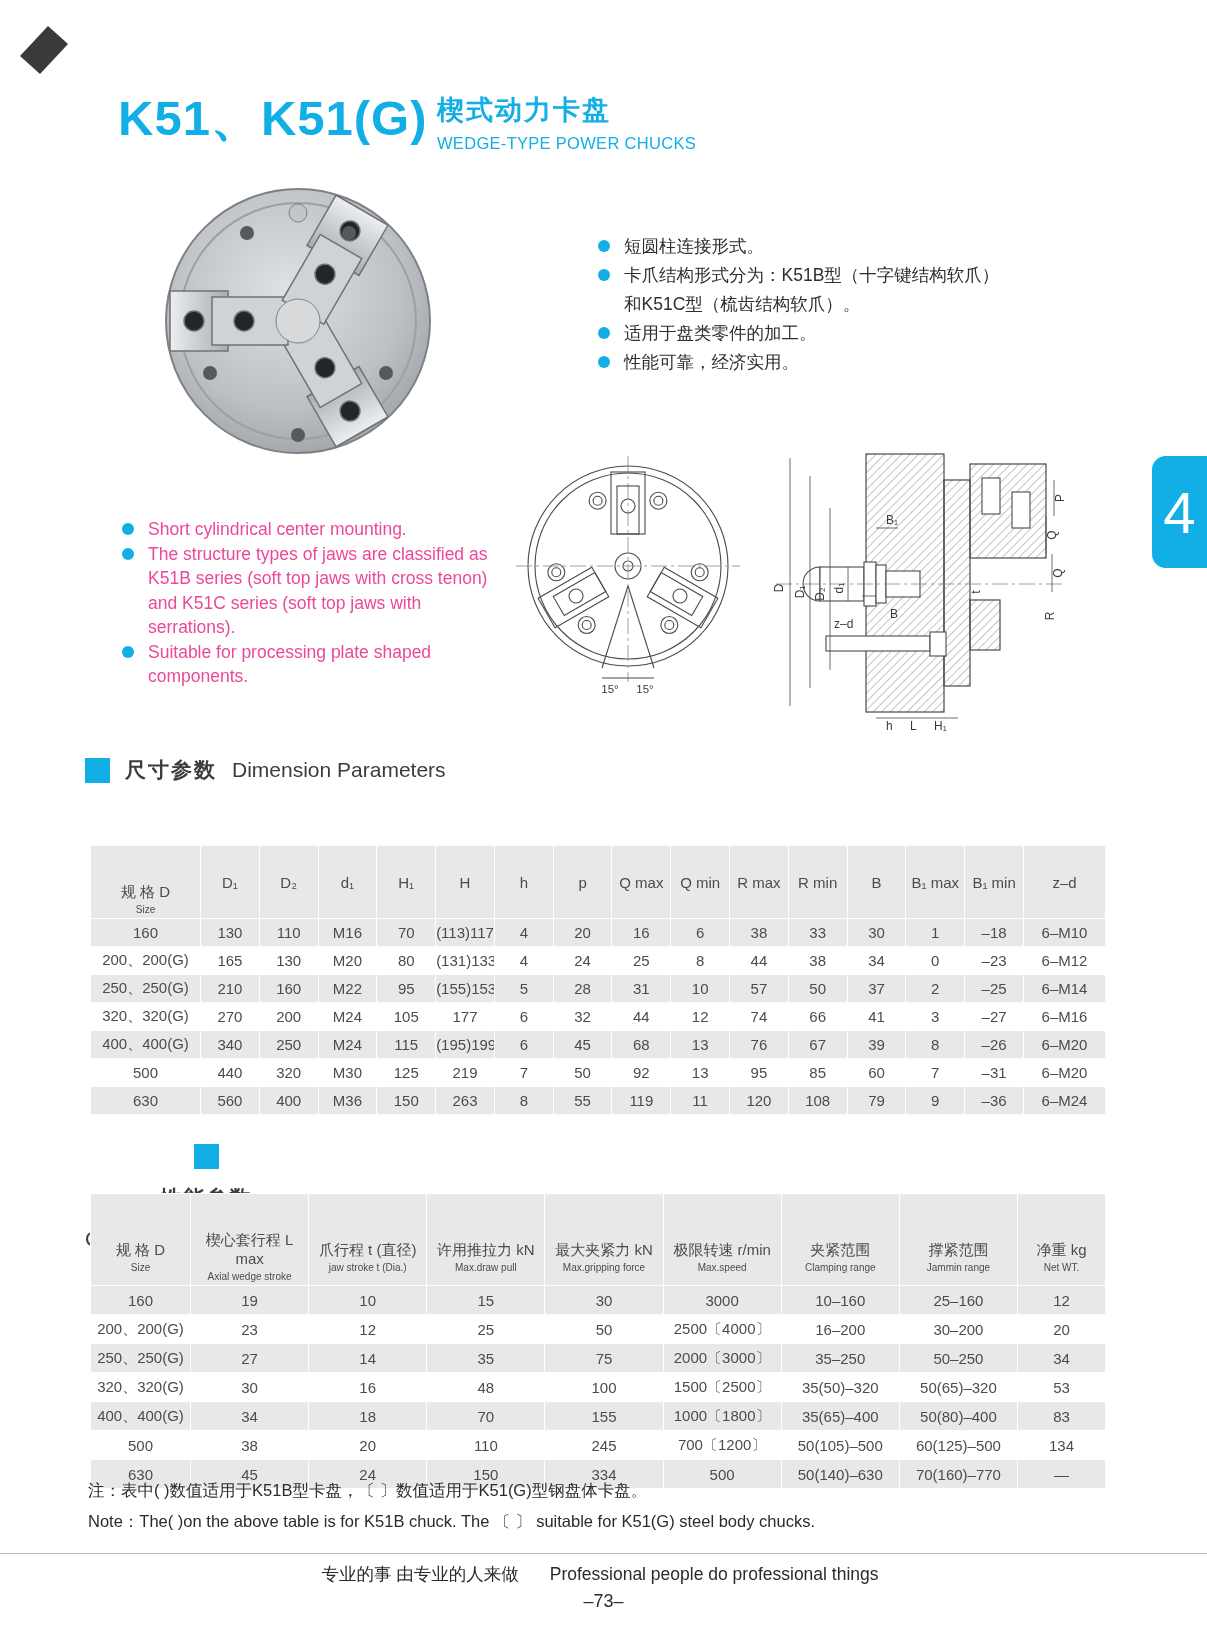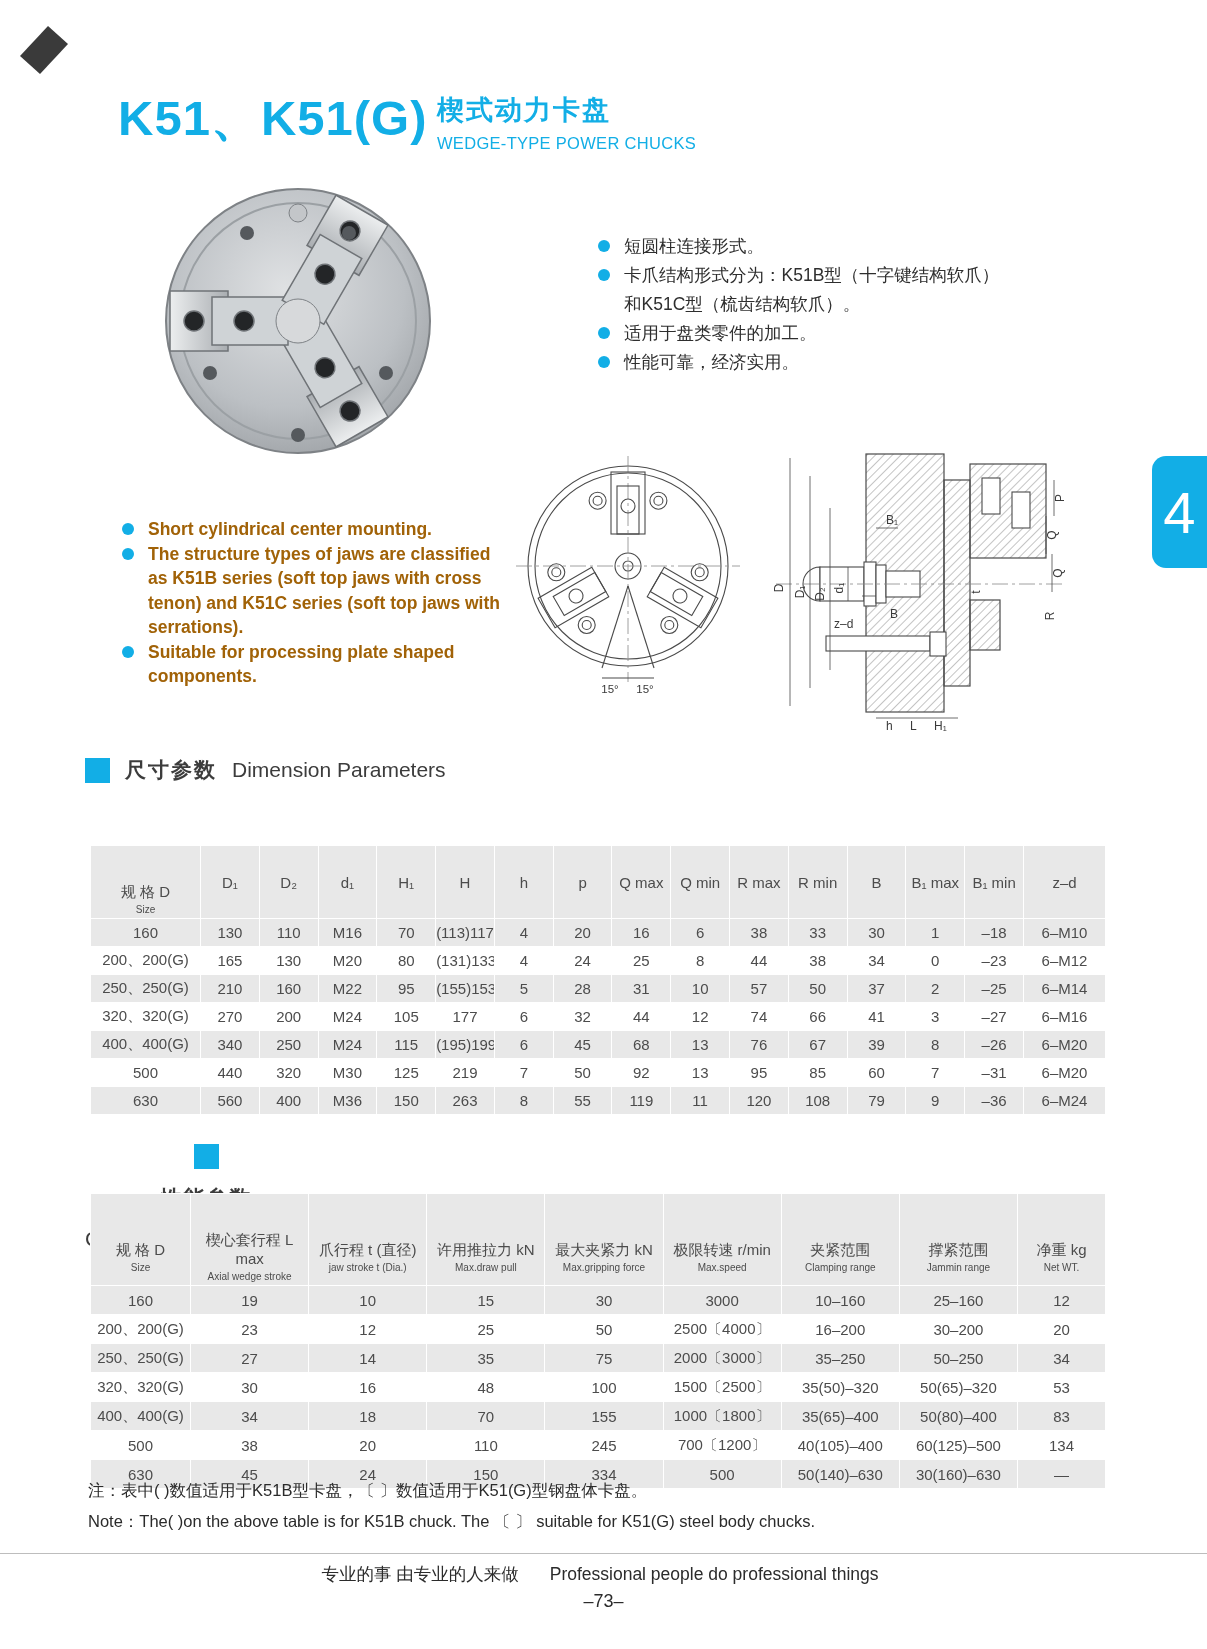--- a/index.html
+++ b/index.html
@@ -14,21 +14,21 @@
   
   .model-title { position:absolute; left:118px; top:86px; font-size:49px; font-weight:bold;
                  color:var(--accent); letter-spacing:1px; }
   .subtitle { position:absolute; left:437px; top:92px; color:var(--accent); }
   .subtitle .zh { font-size:27px; font-weight:bold; letter-spacing:2px; }
   .subtitle .en { font-size:16.5px; margin-top:6px; letter-spacing:0.3px; }
 
   
   .feature-list { position:absolute; list-style:none; }
   #features-zh { left:598px; top:232px; width:410px; font-size:17.5px; line-height:29px; color:#2e2e2e; }
-  #features-en { left:122px; top:517px; width:385px; font-size:17.5px; line-height:24.5px; color:#a16207;font-weight:bold; }
+  #features-en { left:122px; top:517px; width:385px; font-size:17.5px; line-height:24.5px; color:#ec4899; }
   .feature-list li { position:relative; padding-left:26px; }
   .bullet-dot { position:absolute; left:0; top:8px; width:12px; height:12px; border-radius:50%;
                 background:var(--accent); }
   #features-en .bullet-dot { top:6px; }
 
   
   .side-tab { position:absolute; left:1152px; top:456px; width:55px; height:112px;
               background:var(--accent); border-radius:14px 0 0 14px; color:#fff;
               font-size:58px; display:flex; align-items:center; justify-content:center; }
 
@@ -518,33 +518,33 @@
           <td>50(80)–400</td>
           <td>83</td>
         </tr>
         <tr>
           <td>500</td>
           <td>38</td>
           <td>20</td>
           <td>110</td>
           <td>245</td>
           <td>700〔1200〕</td>
-          <td>40(105)–400</td>
+          <td>50(105)–500</td>
           <td>60(125)–500</td>
           <td>134</td>
         </tr>
         <tr>
           <td>630</td>
           <td>45</td>
           <td>24</td>
           <td>150</td>
           <td>334</td>
           <td>500</td>
           <td>50(140)–630</td>
-          <td>30(160)–630</td>
+          <td>70(160)–770</td>
           <td>—</td>
         </tr>
       </tbody>
     </table>
 
   <div class="notes">
     <div>注：表中(  )数值适用于K51B型卡盘，〔 〕数值适用于K51(G)型钢盘体卡盘。</div>
     <div>Note：The(  )on the above table is for K51B chuck. The 〔 〕 suitable for K51(G) steel body chucks.</div>
   </div>
 

